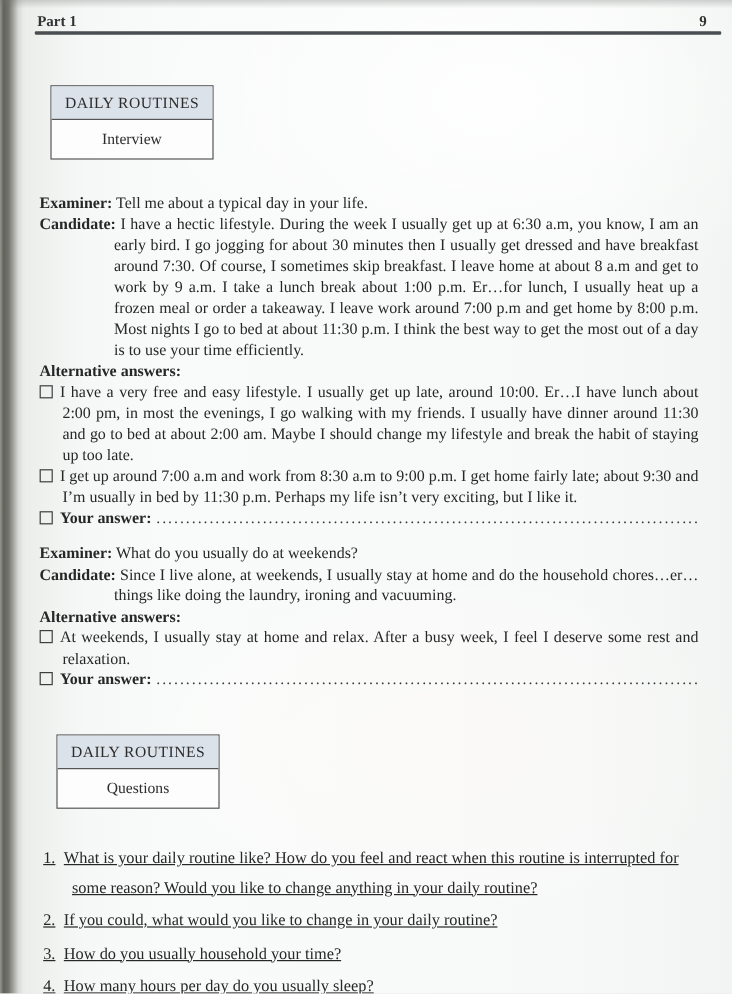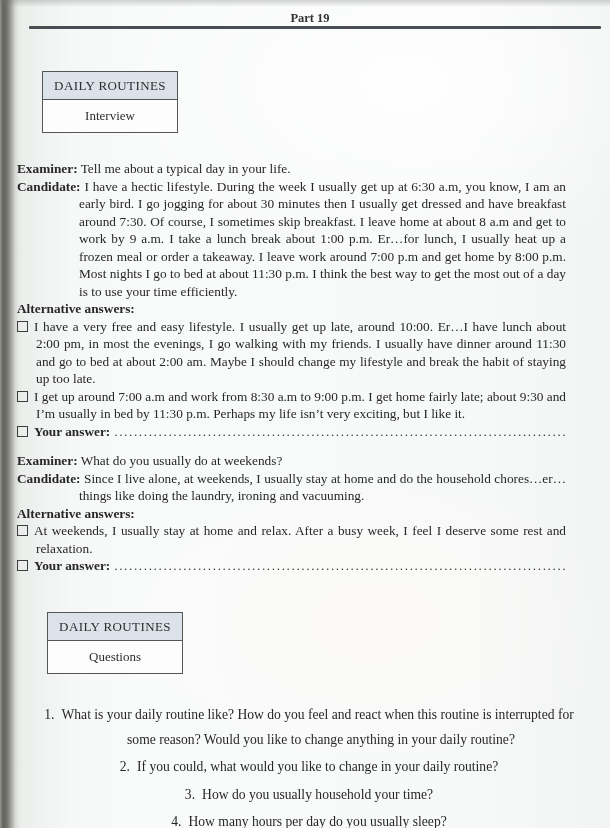--- a/index.html
+++ b/index.html
@@ -19,41 +19,41 @@
   .gutter{
     position:absolute;left:0;top:0;bottom:0;width:19px;
     background:linear-gradient(90deg,#97978f 0px,#62625c 3px,#73736d 7px,#a3a39d 11px,rgba(190,192,188,.4) 15px,rgba(190,192,188,0) 19px);
   }
   .topshade{
     position:absolute;left:0;top:0;right:0;height:7px;
     background:linear-gradient(180deg,rgba(110,114,110,.30),rgba(110,114,110,0));
   }
   .header{
     position:absolute;left:31px;right:12px;top:11px;height:15px;
-    display:flex;justify-content:center;align-items:flex-end;
+    display:flex;justify-content:space-between;align-items:flex-end;
     font-size:12.5px;font-weight:bold;color:#333;
   }
   .header .pgnum{margin-right:9px;}
   .rule{
     position:absolute;left:29px;right:9px;top:26px;height:3px;
     background:#4a4e52;border-radius:1px;
   }
   .tbox{
     position:absolute;width:134px;text-align:center;
     border:1px solid #555;background:#fcfdfc;font-family:Liberation Serif, serif;
   }
   .tbox .head{
     height:27px;line-height:27px;font-size:13px;letter-spacing:.4px;
     background:#dbe2e9;border-bottom:1px solid #555;color:#2d2d2d;
   }
   .tbox .sub{height:32px;line-height:32px;font-size:13px;color:#2d2d2d;}
   #box-interview{top:71px;left:42px;}
   #box-questions{top:612px;left:47px;}
   .block{
-    position:absolute;left:17px;width:549px;
+    position:absolute;left:33px;width:549px;
     font-size:13.3px;line-height:17.5px;text-align:justify;
     color:#272727;
   }
   #sec1{top:160px;}
   #sec2{top:452px;}
   .hang{padding-left:62px;text-indent:-62px;}
   .lbl{font-weight:bold;}
   .althead{font-weight:bold;text-align:left;}
   .alt{padding-left:19px;text-indent:-19px;}
   .cb{
@@ -64,21 +64,21 @@
   .ya .cb{flex:none;margin-right:6px;vertical-align:0;}
   .ya .lbl{flex:none;margin-right:4px;}
   .ya .dots{
     flex:1;overflow:hidden;white-space:nowrap;
     letter-spacing:1.6px;color:#3a3a3a;font-weight:normal;
   }
   #questions{
     position:absolute;left:36px;top:703px;width:546px;
     font-size:13.6px;line-height:24.5px;color:#272727;
   }
-  .q{padding-left:24px;text-indent:-24px;margin-bottom:3px;text-align:center;}
+  .q{padding-left:24px;text-indent:-24px;margin-bottom:3px;text-align:left;text-decoration:underline;}
   .qnum{margin-right:7px;}
 </style>
 </head>
 <body>
 
 <div class="page">
   <div class="gutter"></div>
   <div class="topshade"></div>
 
   <div class="header">

